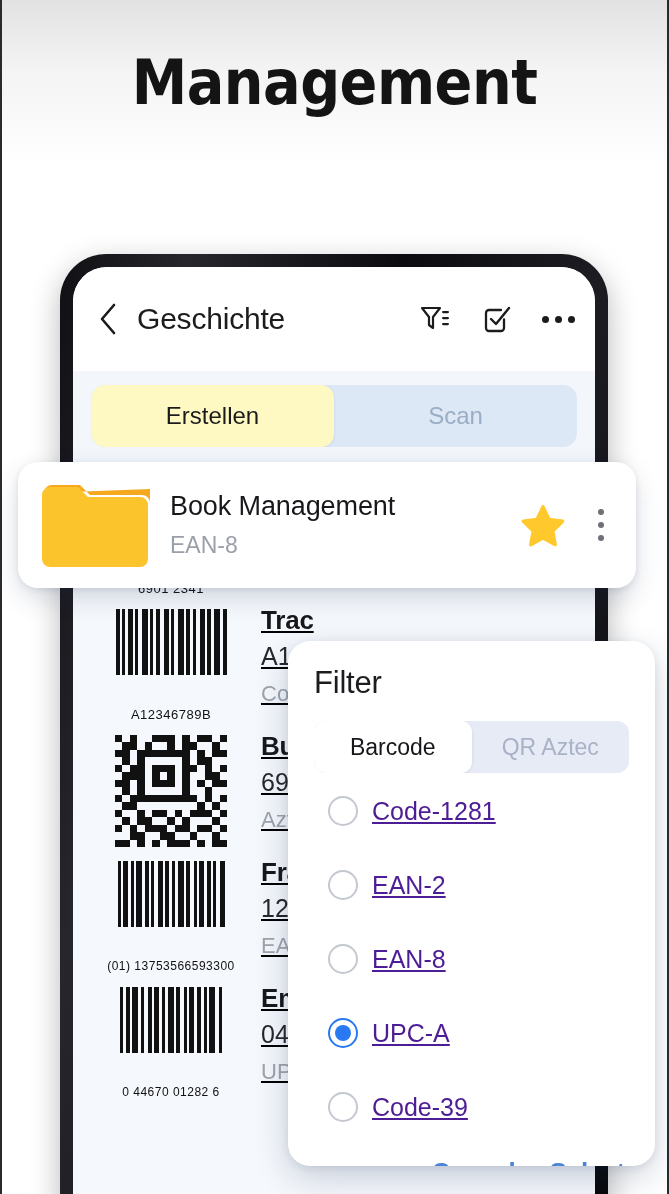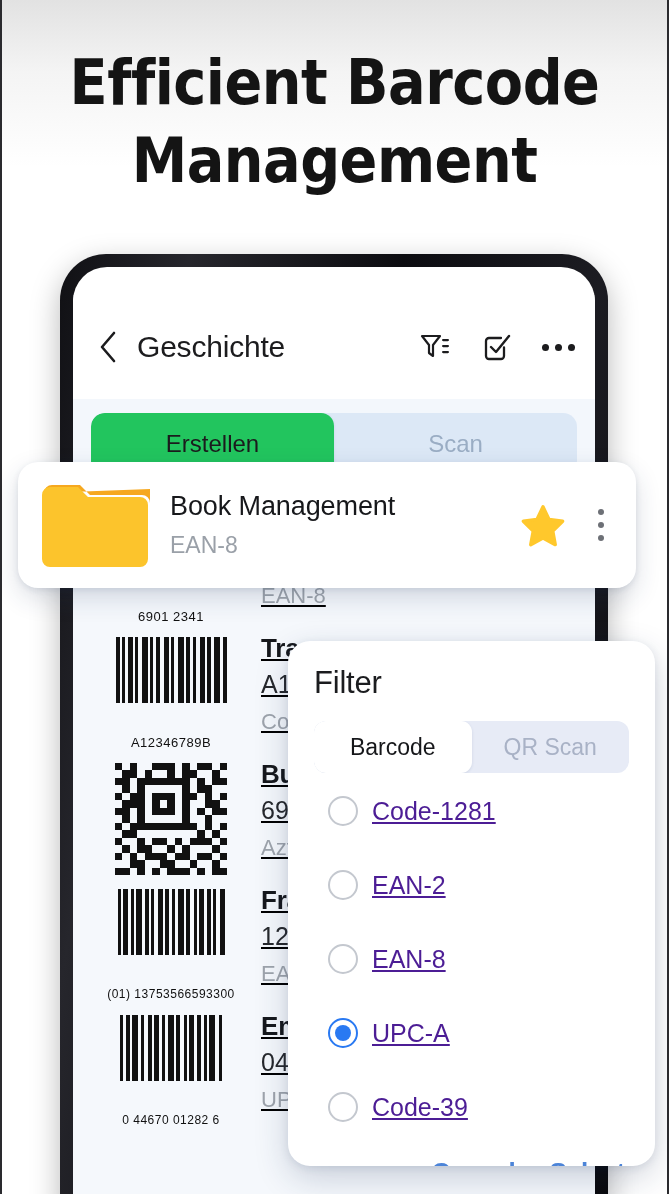--- a/index.html
+++ b/index.html
@@ -70,21 +70,20 @@
   }
 
   
   .appbar {
     position: relative;
     height: 104px;
     background: #ffffff;
     display: flex;
     align-items: center;
     padding: 0 20px 0 22px;
-    margin-top: 28px;
   }
   .back-chevron {
     width: 26px; height: 30px;
     flex: none;
     display: flex; align-items: center; justify-content: center;
   }
   .appbar-title {
     margin-left: 16px;
     font-size: 30px;
     font-weight: 400;
@@ -112,21 +111,21 @@
     border-radius: 14px;
     background: #dce8f6;
     overflow: hidden;
   }
   .seg {
     flex: 1;
     display: flex; align-items: center; justify-content: center;
     font-size: 24px;
   }
   .seg.active {
-    background: #22c55e;
+    background: #fef9c3;
     color: #1b1b1d;
     border-radius: 13px;
     box-shadow: 0 1px 3px rgba(28,60,110,.10);
   }
   .seg.inactive { color: #9aadc4; }
 
   
   .list {
     background: #f5f8fc;
     height: 790px;
@@ -288,21 +287,20 @@
 </style>
 </head>
 <body>
 
 <div id="page">
 
   <div class="edge-rule left"></div>
   <div class="edge-rule right"></div>
 
   <div class="headline">
-    <span class="l1">Efficient Barcode</span>
     <span class="l2">Management</span>
   </div>
 
   <div class="phone">
     <div class="phone-screen">
 
       <div class="appbar">
         <div class="back-chevron">
           <svg width="22" height="34" viewBox="0 0 22 34">
             <path d="M17 3 L5 17 L17 31" fill="none" stroke="#1c1c1e" stroke-width="2.6" stroke-linecap="round" stroke-linejoin="round"></path>
@@ -763,21 +761,21 @@
       <i></i>
       <i></i>
     </span>
   </div>
 
   <div class="filter-card">
     <div class="filter-title">Filter</div>
 
     <div class="filter-seg">
       <div class="fseg active">Barcode</div>
-      <div class="fseg inactive">QR Scan</div>
+      <div class="fseg inactive">QR Aztec</div>
     </div>
 
     <div class="radio-row">
       <span class="radio"></span>
       <span class="radio-label">Code-1281</span>
     </div>
     <div class="radio-row">
       <span class="radio"></span>
       <span class="radio-label">EAN-2</span>
     </div>

